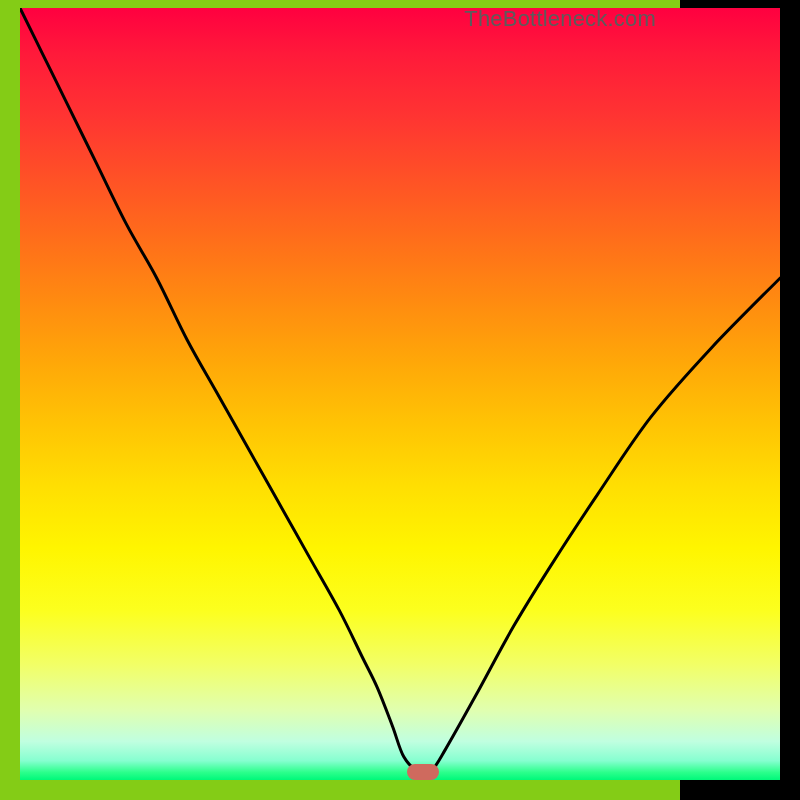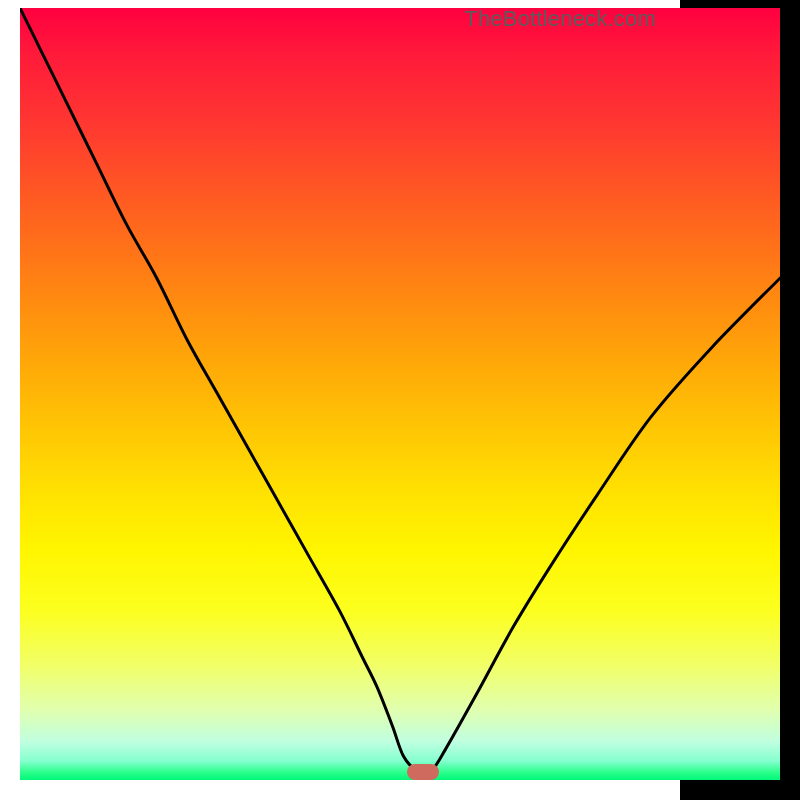--- a/index.html
+++ b/index.html
@@ -8,21 +8,21 @@
     width: 800px;
     height: 800px;
     background: #000;
     overflow: hidden;
     font-family: Arial, Helvetica, sans-serif;
   }
   .chart-container {
     position: relative;
     width: 680px;
     height: 800px;
-    background: #ffffff;
+    background: #84cc16;
   }
   .plot-area {
     position: absolute;
     left: 20px;
     top: 8px;
     width: 760px;
     height: 772px;
     background: linear-gradient(to bottom,
       #ff0040 0%,
       #ff1a3a 6%,

